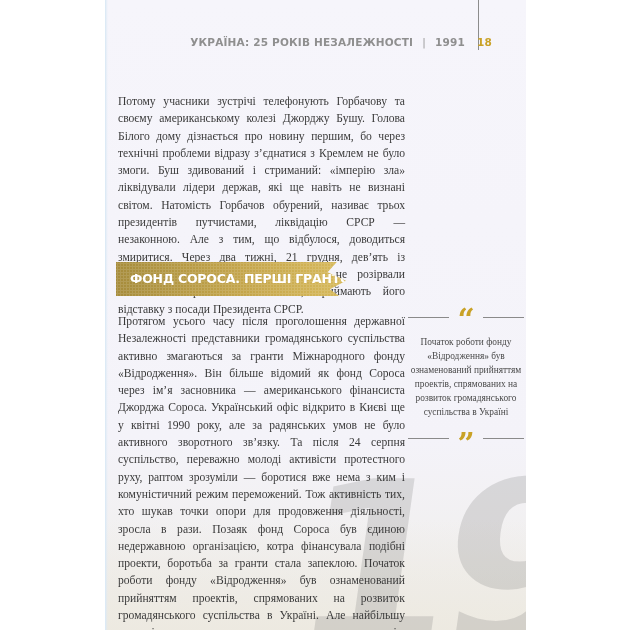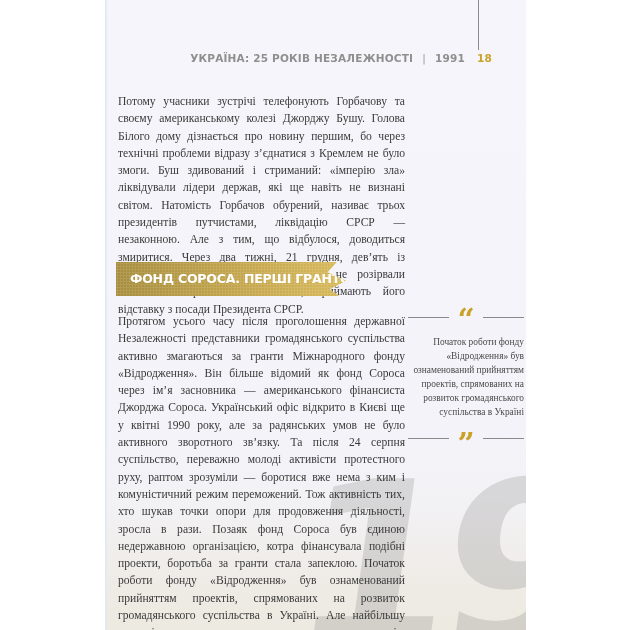--- a/index.html
+++ b/index.html
@@ -17,21 +17,21 @@
     }
     .page-shadow {
       position: absolute; left: 105px; top: 0; width: 3px; height: 630px;
       background: linear-gradient(90deg, #dbe9f5, rgba(219,233,245,0));
     }
     .vrule {
       position: absolute; left: 372px; top: 0; width: 1px; height: 50px;
       background: #8c8c8c;
     }
     .running-head {
-      position: absolute; top: 52px; right: 34px;
+      position: absolute; top: 36px; right: 34px;
       font-family: "DejaVu Sans", "Liberation Sans", sans-serif;
       font-weight: bold; font-size: 10.5px; letter-spacing: 0.2px;
       color: #8f8f8f; white-space: nowrap;
       display: flex; align-items: center;
     }
     .running-head .sep { margin: 0 9px; color: #9a9a9a; font-weight: normal; }
     .running-head .pagenum { color: #c9a227; margin-left: 12px; }
     .col {
       position: absolute; left: 12px; width: 287px;
       font-size: 11.6px; line-height: 17.3px; color: #3a3a3a;
@@ -61,21 +61,21 @@
       text-align: center; font-size: 9.4px; line-height: 14px; color: #4a4a4a;
     }
     .qmark-row { display: flex; align-items: center; justify-content: center; gap: 8px; }
     .qline { flex: 1; height: 1px; background: #8a8a8a; }
     .qmark {
       font-family: "DejaVu Serif", serif; font-weight: bold;
       font-size: 30px; line-height: 22px; height: 20px; color: #c9a227;
     }
     .qmark.open { padding-top: 4px; }
     .qmark.close { padding-top: 10px; }
-    .pq-text { margin: 6px 0 4px 0; text-align: right; }
+    .pq-text { margin: 6px 0 4px 0; }
     .bigyear {
       position: absolute; left: 190px; top: 452px;
       font-family: "DejaVu Sans", "Liberation Sans", sans-serif;
       font-weight: bold; font-size: 230px; line-height: 1;
       color: rgba(120,120,120,0.22); letter-spacing: -14px;
       transform: skewX(-8deg); z-index: 0; white-space: nowrap;
     }
     .bottom-fade {
       position: absolute; left: 0; bottom: 0; width: 420px; height: 110px;
       background: linear-gradient(180deg, rgba(240,236,226,0) 0%, rgba(236,232,222,0.7) 100%);

